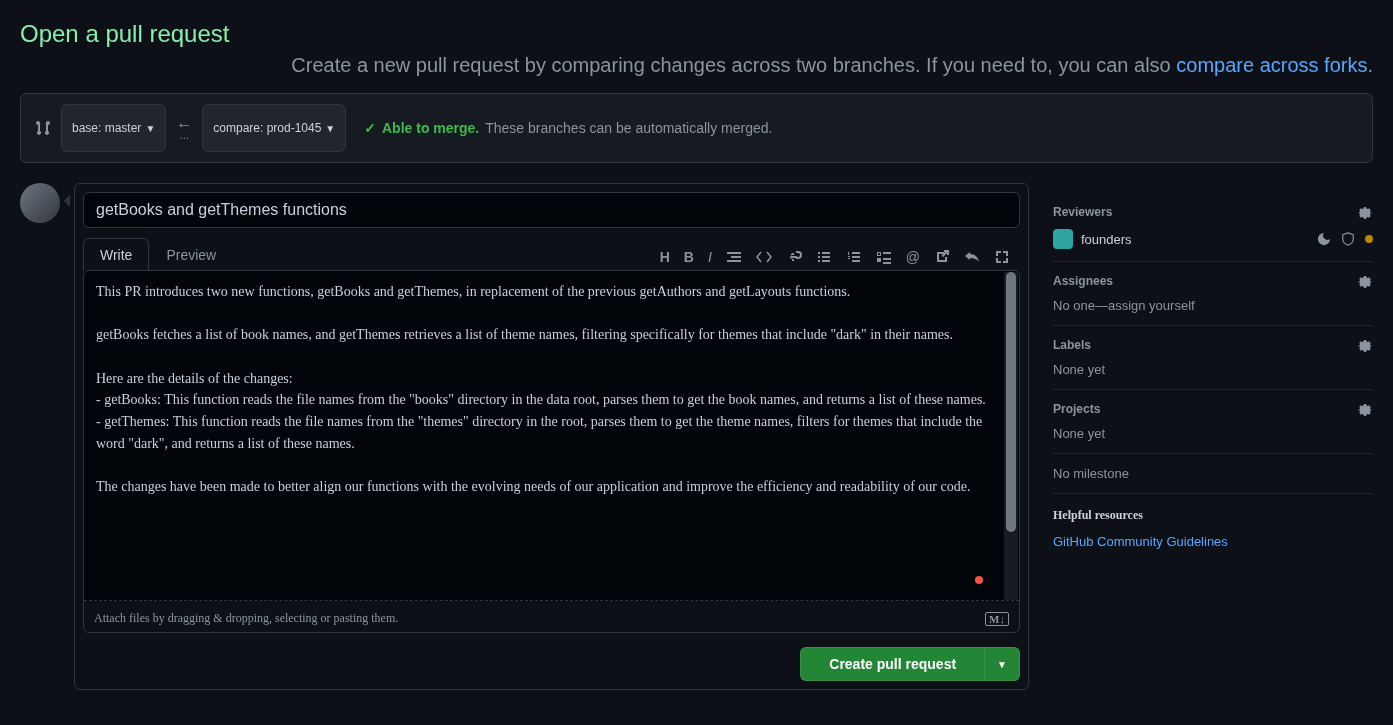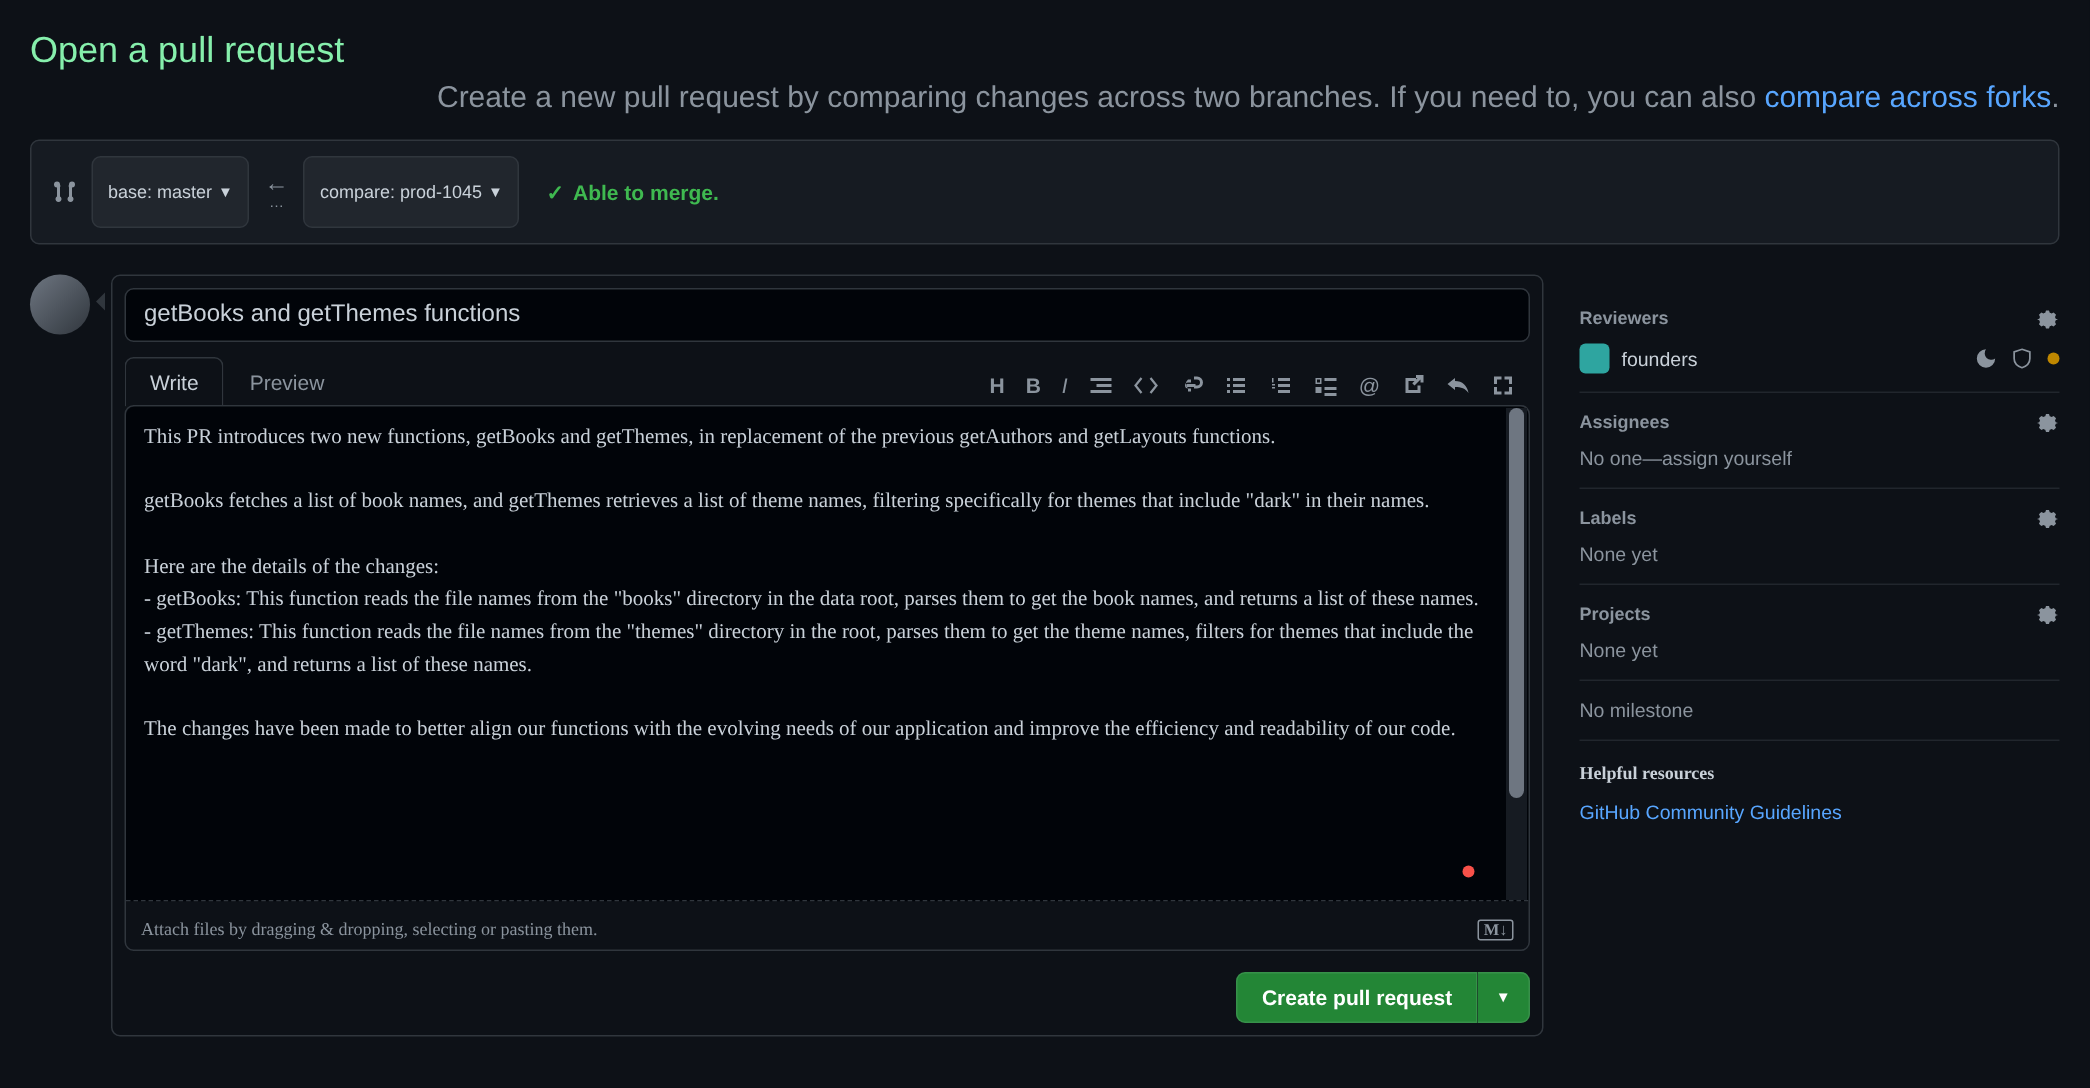--- a/index.html
+++ b/index.html
@@ -32,21 +32,21 @@
 .toolbar span { cursor:pointer; font-size:14px; display:inline-flex; align-items:center; }
 .toolbar svg { width:16px; height:16px; fill:#8b949e; }
 .body-wrap { border:1px solid #30363d; border-radius:6px; background:#0d1117; position:relative;font-family:Liberation Serif, serif; }
 .body-text { width:100%; height:330px; background:#010409; border:none; border-bottom:1px dashed #30363d; color:#c9d1d9; padding:10px 12px; font-size:14px; font-family:inherit; resize:none; line-height:1.55; border-radius:6px 6px 0 0; }
 .scrollbar-mock { position:absolute; right:1px; top:1px; width:14px; height:328px; background:#161b22; }
 .scrollbar-mock::before { content:""; position:absolute; top:0; left:2px; width:10px; height:260px; background:#6e7681; border-radius:5px; }
 .rec-dot { position:absolute; right:36px; bottom:48px; width:8px; height:8px; background:#f85149; border-radius:50%; }
 .attach-row { display:flex; justify-content:space-between; align-items:center; padding:6px 10px; color:#8b949e; font-size:12px; }
 .md-icon { font-size:11px; border:1px solid #8b949e; padding:0 3px; border-radius:2px; font-weight:bold; }
 .actions { display:flex; justify-content:flex-end; margin-top:14px; }
-.primary-btn { background:#238636; color:#fff; border:1px solid rgba(240,246,252,.1); border-radius:6px 0 0 6px; padding:8px 16px; font-weight:600; font-size:14px; cursor:pointer; }
+.primary-btn { background:#238636; color:#fff; border:1px solid rgba(240,246,252,.1); border-radius:6px 0 0 6px; padding:8px 28px; font-weight:600; font-size:14px; cursor:pointer; }
 .primary-drop { background:#238636; color:#fff; border:1px solid rgba(240,246,252,.1); border-left:none; border-radius:0 6px 6px 0; padding:8px 12px; cursor:pointer; font-size:10px; }
 .sidebar { width:320px; padding-top:10px; }
 .side-sec { border-bottom:1px solid #21262d; padding:12px 0; }
 .side-hdr { display:flex; justify-content:space-between; align-items:flex-start; color:#8b949e; font-size:12px; font-weight:600; margin-bottom:8px; }
 .gear { width:16px; height:16px; fill:#8b949e; cursor:pointer; }
 .reviewer-row { display:flex; align-items:center; gap:8px; }
 .rev-avatar { width:20px; height:20px; background:#2ea5a0; border-radius:4px; }
 .rev-name { color:#c9d1d9; font-size:13px; }
 .rev-icons { margin-left:auto; display:flex; gap:10px; align-items:center; color:#8b949e; }
 .rev-icons svg { width:14px; height:14px; fill:#8b949e; }
@@ -78,20 +78,21 @@
         <span>←</span>
         <span class="dots">…</span>
       </div>
     <button class="branch-btn">
         <span>compare: prod-1045</span>
         <span class="caret">▼</span>
       </button>
     <div class="merge-status">
       <span class="check">✓</span>
       <span class="merge-ok">Able to merge.</span>
+      <span class="merge-desc">These branches can be automatically merged.</span>
     </div>
   </div>
 
   <div class="main-row">
     <div class="left-col">
       <div class="avatar"></div>
       <div class="form-box">
         <input class="title-input" value="getBooks and getThemes functions" style="">
         <div class="tab-toolbar">
           <div class="tabs">

